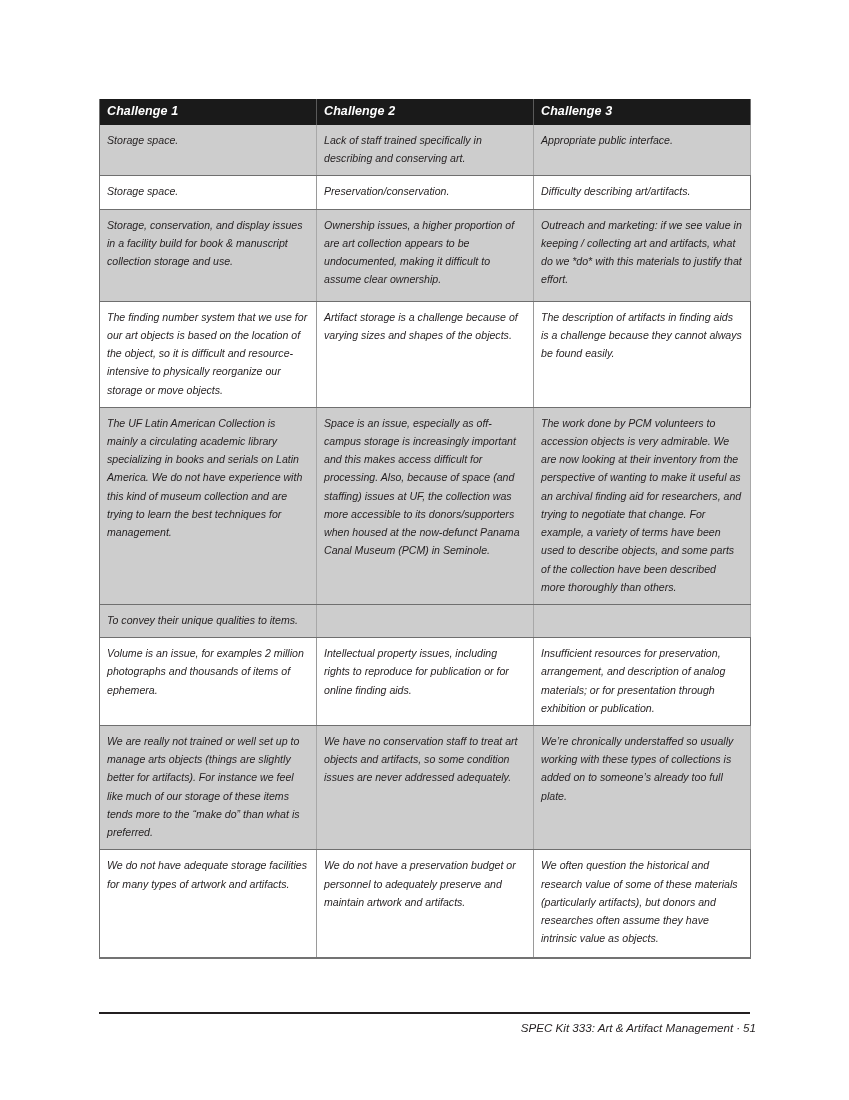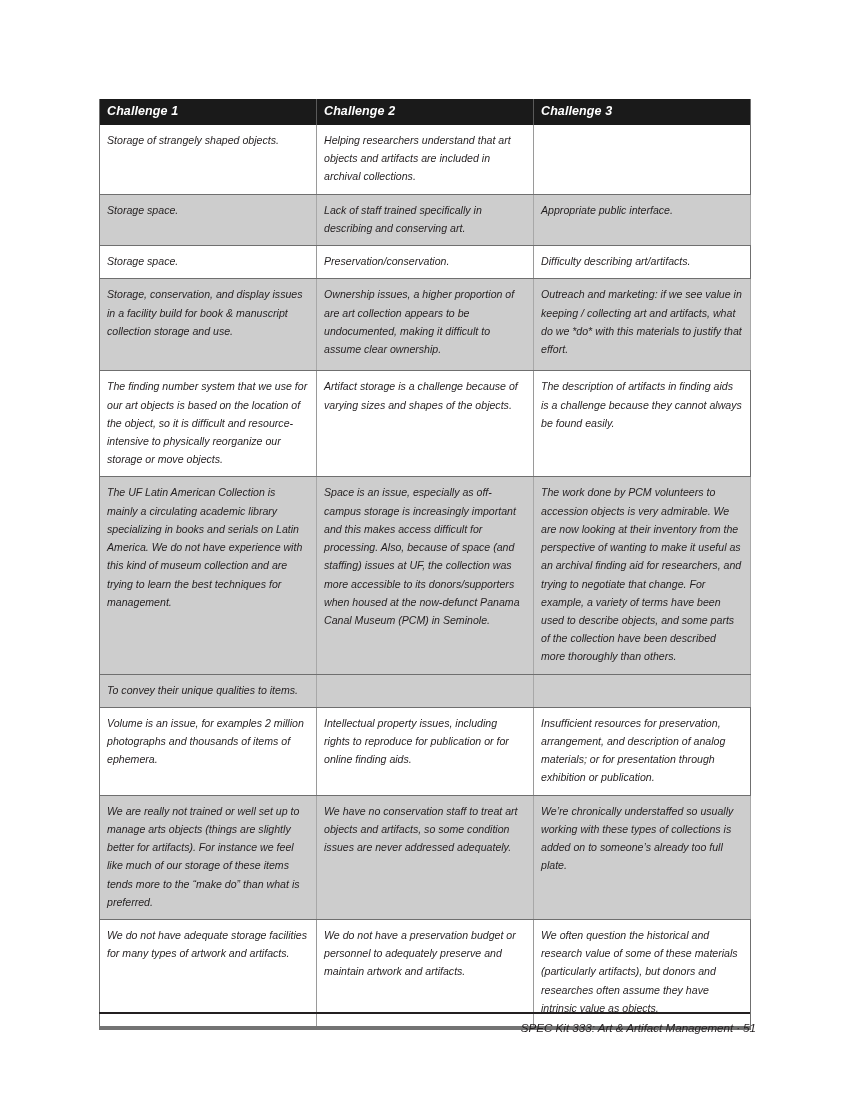--- a/index.html
+++ b/index.html
@@ -65,21 +65,21 @@
   table.challenges td:last-child { border-right: none; }
 
   table.challenges tr.shaded td {
     background: #cdcdcd;
     border-right: 1px solid #a8a8a8;
   }
   table.challenges tr.plain td {
     background: #ffffff;
   }
   table.challenges tbody tr:last-child td {
-    border-bottom: 4px solid #737373;
+    border-bottom: 2px solid #737373;
     margin-left: 43px;
   }
 
   
   .table-wrap {
     box-sizing: content-box;
   }
   table.challenges {
     border-left: 1px solid #6f6f6f;
     border-right: 1px solid #6f6f6f;
@@ -122,25 +122,20 @@
           <col class="c3">
       </colgroup>
       <thead>
         <tr>
           <th>Challenge 1</th>
           <th>Challenge 2</th>
           <th>Challenge 3</th>
         </tr>
       </thead>
       <tbody>
-          <tr class="plain" style="height: 62px;">
-            <td>Storage of strangely shaped objects.</td>
-            <td>Helping researchers understand that art objects and artifacts are included in archival collections.</td>
-            <td></td>
-          </tr>
           <tr class="shaded" style="height: 39px;">
             <td>Storage space.</td>
             <td>Lack of staff trained specifically in describing and conserving art.</td>
             <td>Appropriate public interface.</td>
           </tr>
           <tr class="plain" style="height: 30px;">
             <td>Storage space.</td>
             <td>Preservation/conservation.</td>
             <td>Difficulty describing art/artifacts.</td>
           </tr>

